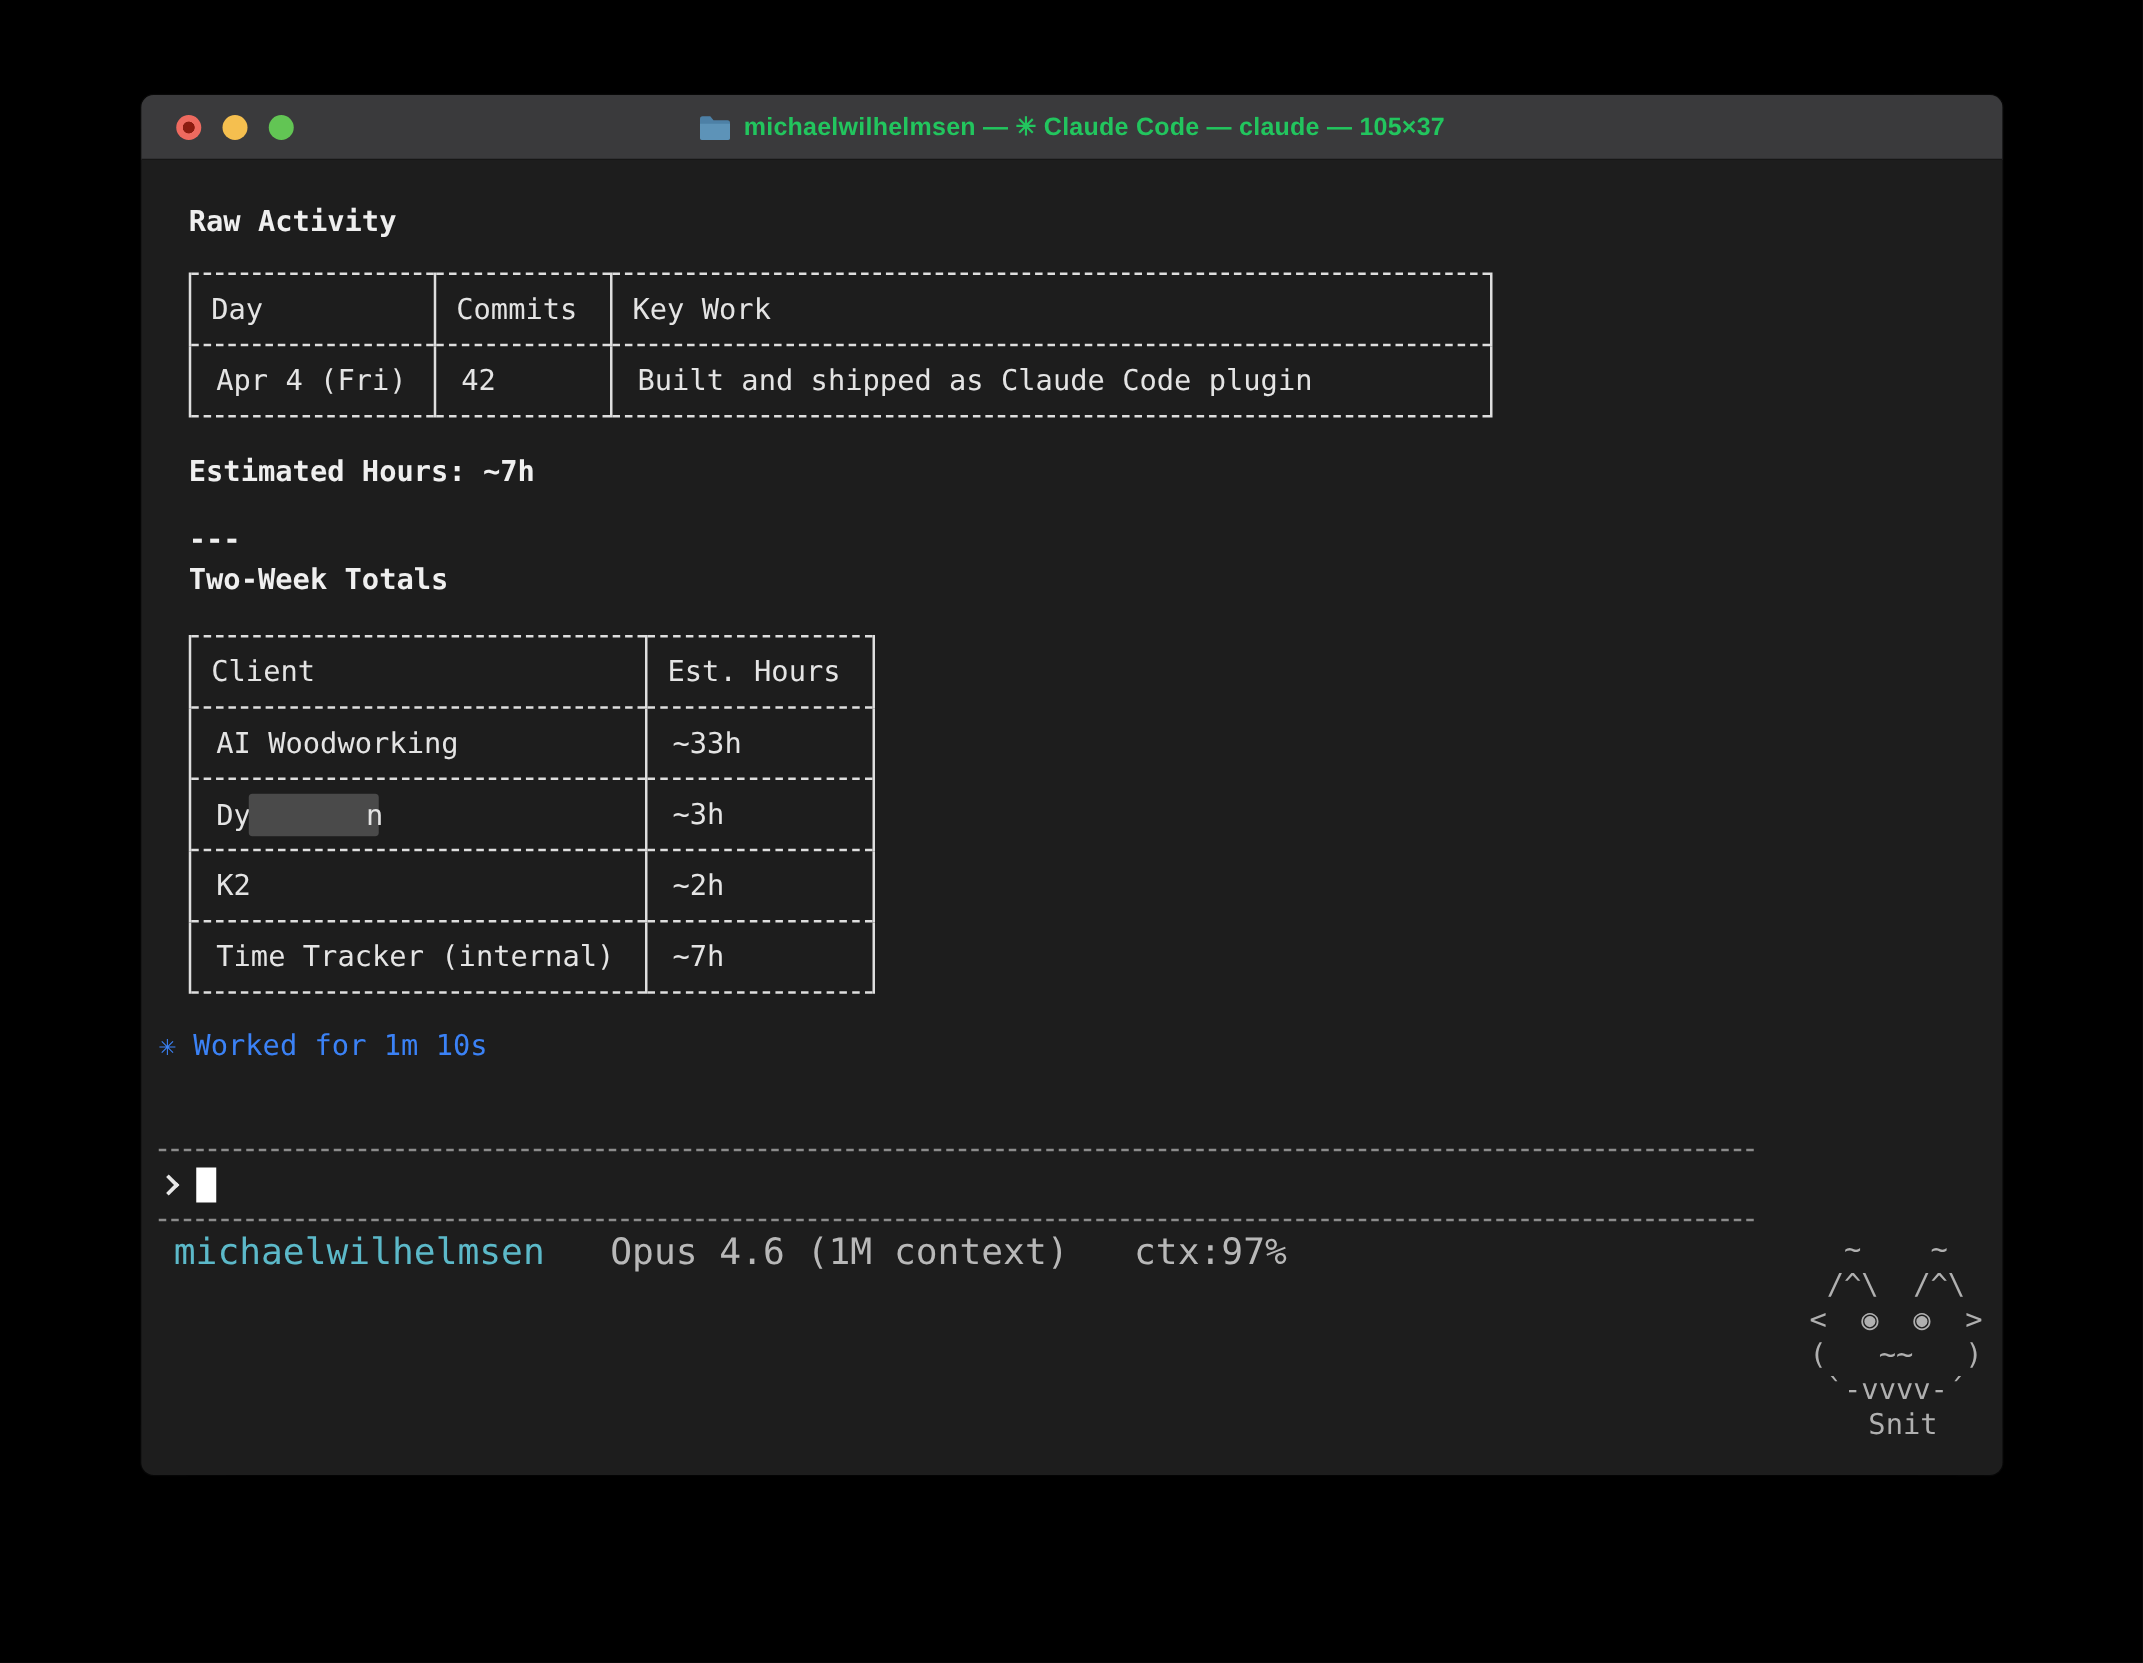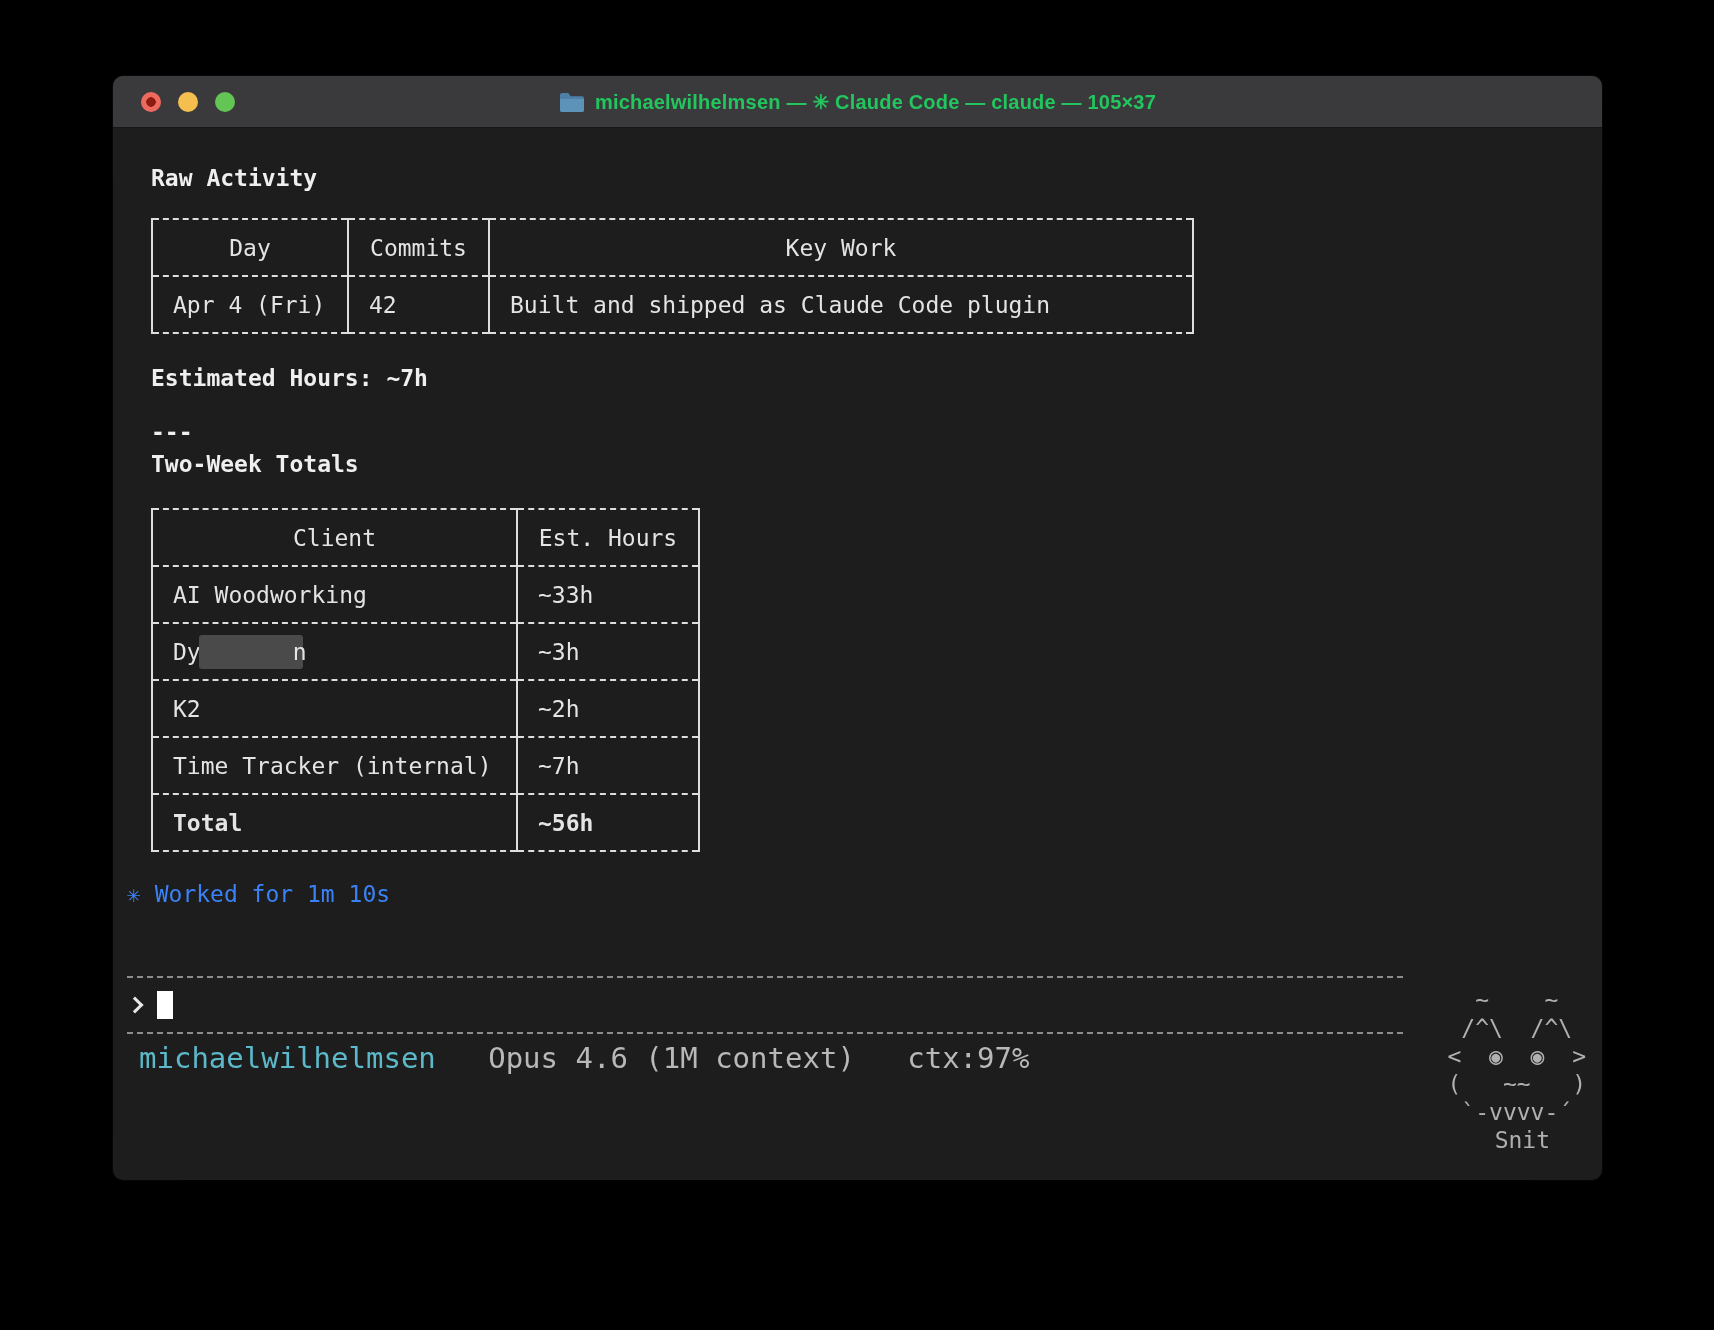--- a/index.html
+++ b/index.html
@@ -38,21 +38,21 @@
   }
   .indent { margin-left:24px; }
   .h { font-weight:bold; color:#efefef; }
 
   table { border-collapse:collapse; color:#e4e4e4; font-size:23px; }
   th, td {
     border-left:2px solid #dedede; border-right:2px solid #dedede;
     border-top:2px dashed #dedede; border-bottom:2px dashed #dedede;
     height:57px; font-weight:normal; white-space:nowrap;
   }
-  th { text-align:center; padding:0 16px; }
+  th { text-align:left; padding:0 16px; }
   td { text-align:left; padding:0 20px; }
   .t1 { margin-top:26px; }
   .t1 .c-day { width:196px; } .t1 .c-commits { width:141px; } .t1 .c-key { width:704px; }
   .t2 { margin-top:30px; }
   .t2 .c-client { width:365px; } .t2 .c-hours { width:182px; }
   .b { font-weight:bold; }
 
   .mt30 { margin-top:30px; } .mt26 { margin-top:26px; } .mt4 { margin-top:4px; }
 
   .redact {
@@ -141,24 +141,20 @@
         <td>~3h</td>
       </tr>
       <tr>
         <td>K2</td>
         <td>~2h</td>
       </tr>
       <tr>
         <td>Time Tracker (internal)</td>
         <td>~7h</td>
       </tr>
-      <tr>
-        <td class="b">Total</td>
-        <td class="b">~56h</td>
-      </tr>
     </tbody>
       </table>
 
     <div class="worked">✳ Worked for 1m 10s</div>
 
     <div class="sep first"></div>
 
     <div class="promptline">
       <span class="chev"></span>
       <span class="cursor"></span>

